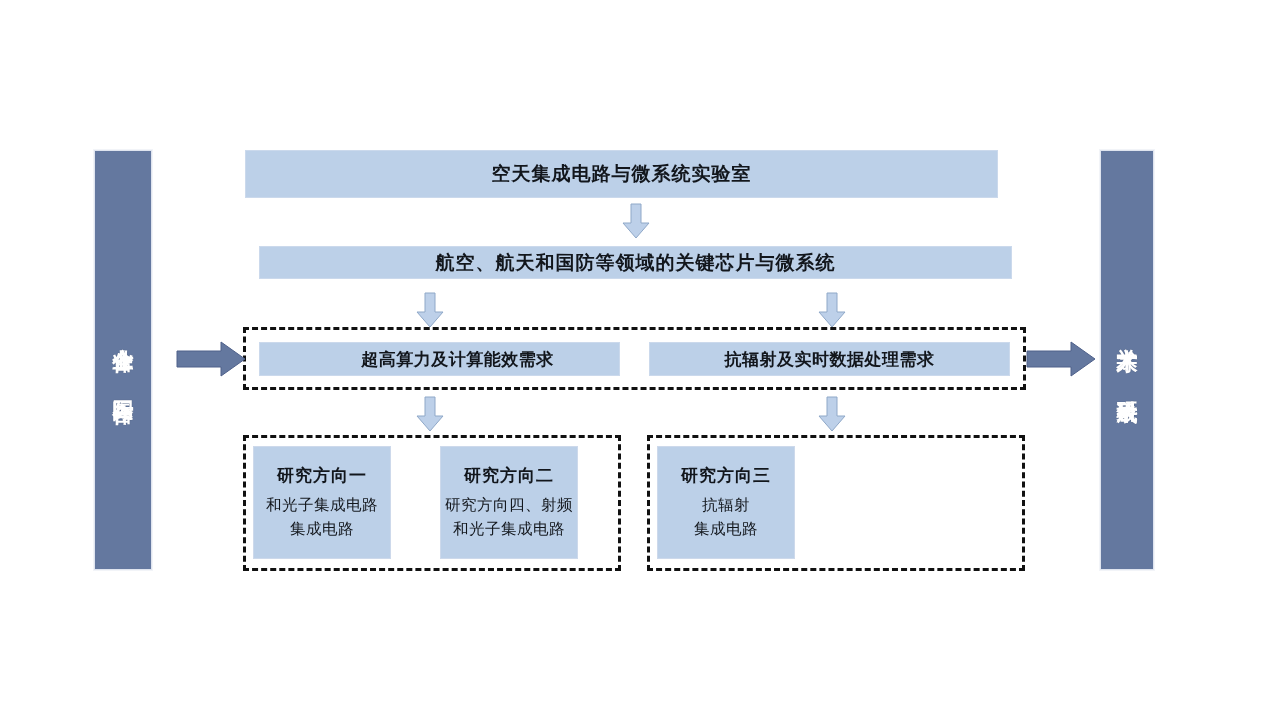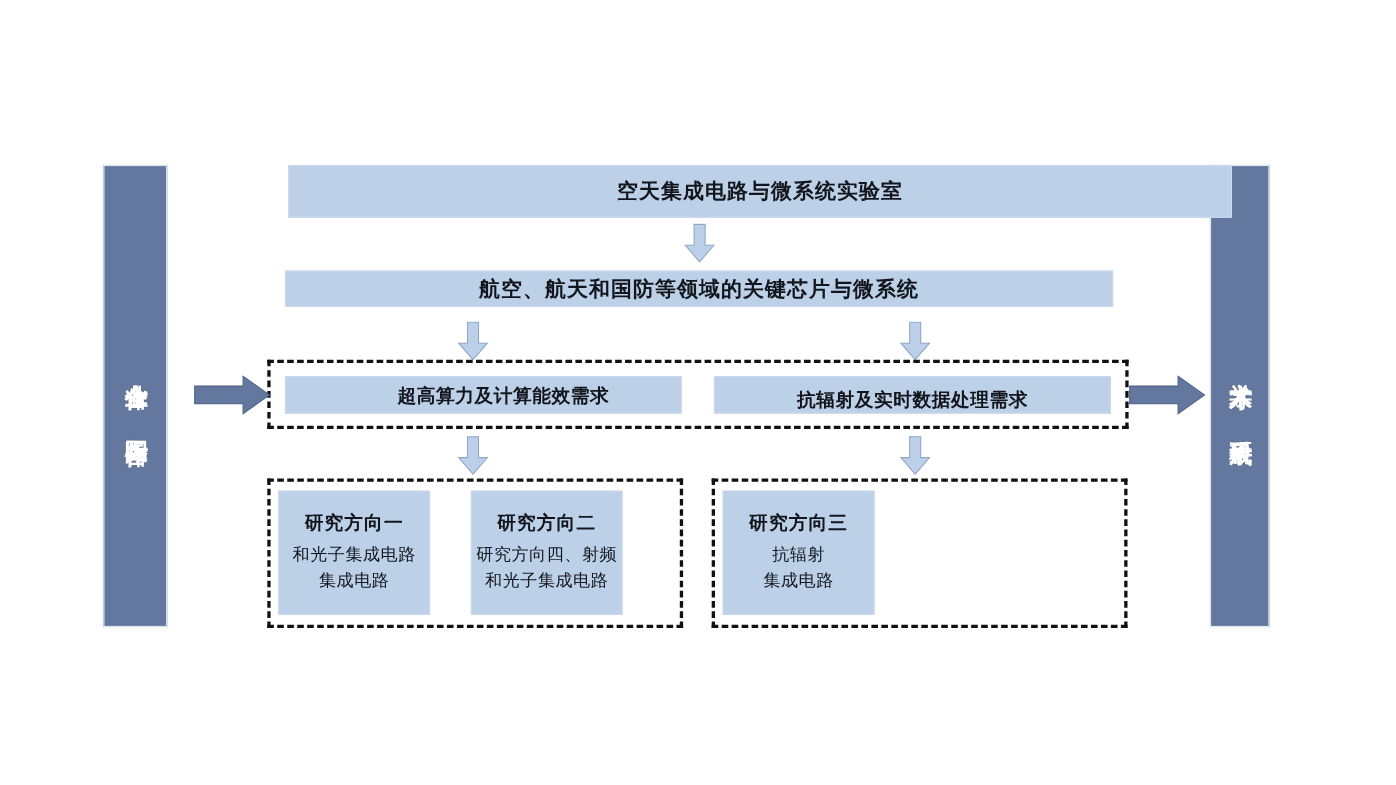--- a/index.html
+++ b/index.html
@@ -53,25 +53,25 @@
     align-items: center;
     justify-content: center;
     color: #12161c;
     text-align: center;
   }
   .blue-box.wide {
     font-size: 19px;
     font-weight: bold;
     letter-spacing: 1px;
   }
-  #box-lab    { left: 262px; top: 150px; width: 858px; height: 48px; }
+  #box-lab    { left: 245px; top: 150px; width: 753px; height: 48px; }
   #box-chips  { left: 259px; top: 246px; width: 753px; height: 33px; }
 
   #box-need-1 { left: 259px; top: 342px; width: 361px; height: 34px; font-size: 17px; font-weight: bold; letter-spacing: 0.5px; padding-left: 36px;}
-  #box-need-2 { left: 649px; top: 342px; width: 361px; height: 34px; font-size: 17px; font-weight: bold; letter-spacing: 0.5px; justify-content: flex-end;}
+  #box-need-2 { left: 649px; top: 342px; width: 361px; height: 34px; font-size: 17px; font-weight: bold; letter-spacing: 0.5px;}
 
   
   .dashed-box {
     position: absolute;
     border: 3px dashed #111111;
     box-sizing: border-box;
     background: transparent;
   }
   #dash-needs      { left: 243px; top: 327px; width: 783px; height: 63px; }
   #dash-dirs-left  { left: 243px; top: 435px; width: 378px; height: 136px; }
@@ -98,21 +98,21 @@
     letter-spacing: 1px;
     margin-bottom: 6px;
   }
   .dir-line {
     font-size: 15.5px;
     line-height: 1.55;
     letter-spacing: 0.5px;
     white-space: nowrap;
   }
   #dir-1 { left: 253px; }
-  #dir-2 { left: 428px; }
+  #dir-2 { left: 440px; }
   #dir-3 { left: 657px; text-align: right; }
   #dir-4 { left: 845px; }
 
   
   .arrow-down {
     position: absolute;
     width: 28px;
     height: 36px;
   }
   #arr-lab-chips   { left: 622px; top: 203px; }

